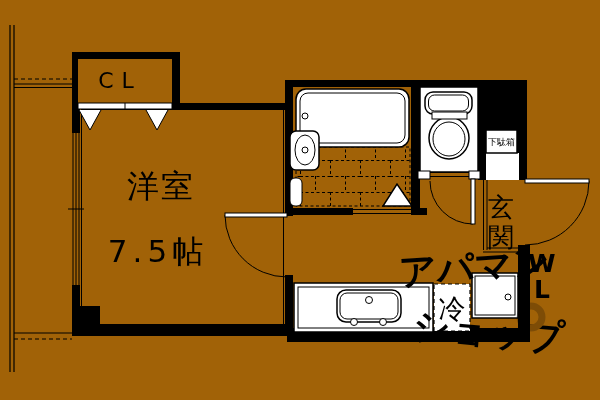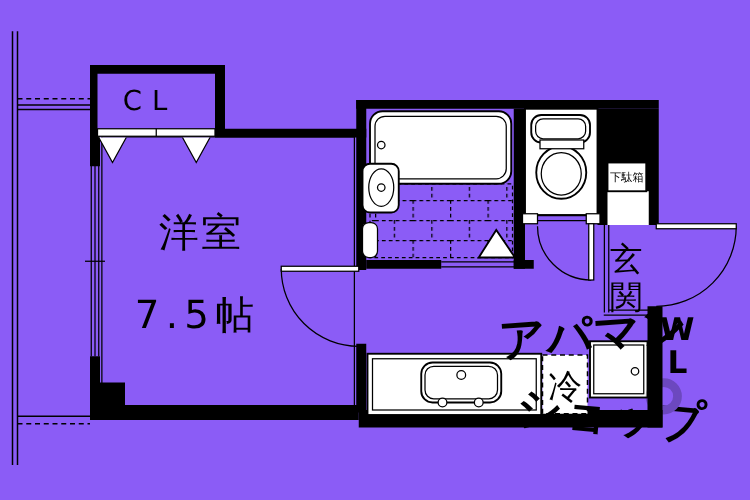--- a/index.html
+++ b/index.html
@@ -1,16 +1,16 @@
 <!DOCTYPE html>
 <html><head>
 <meta charset="utf-8">
 <style>
   html,body{margin:0;padding:0;background:#fff;}
-  #stage{position:relative;width:600px;height:400px;background:#8b5cf6;overflow:hidden;
+  #stage{position:relative;width:600px;height:400px;background:#a16207;overflow:hidden;
          font-family:"DejaVu Sans","Liberation Sans",sans-serif;}
   svg{display:block;}
   svg text{font-family:"DejaVu Sans","Liberation Sans",sans-serif;fill:#000;}
   .wm{font-weight:700;}
 </style>
 </head>
 <body>
 
 <div id="stage">
 <svg width="600" height="400" viewBox="0 0 600 400">

